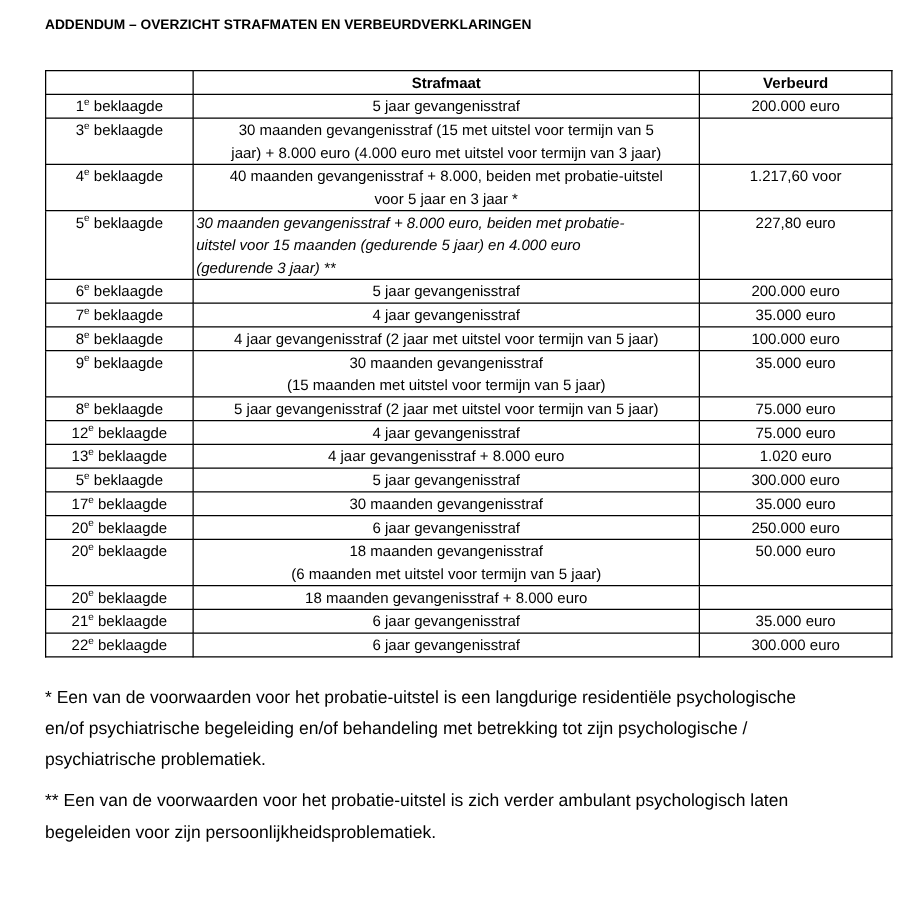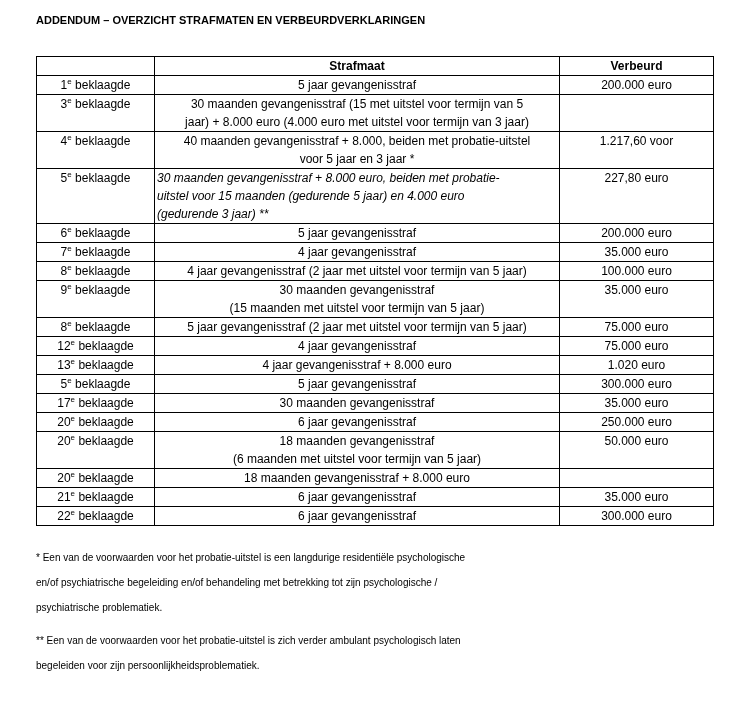--- a/index.html
+++ b/index.html
@@ -58,21 +58,21 @@
     text-decoration-style: wavy;
     text-decoration-color: #cc2f26;
     text-decoration-thickness: 1px;
     text-underline-offset: 2px;
   }
   .footnotes {
     margin-top: 19px;
     width: 660px;
   }
   .footnote {
-    font-size: 10px;
+    font-size: 14px;
     line-height: 25px;
     white-space: pre-line;
     margin: 0;
   }
   .footnote + .footnote {
     margin-top: 8px;
   }
 </style>
 </head>
 <body>

